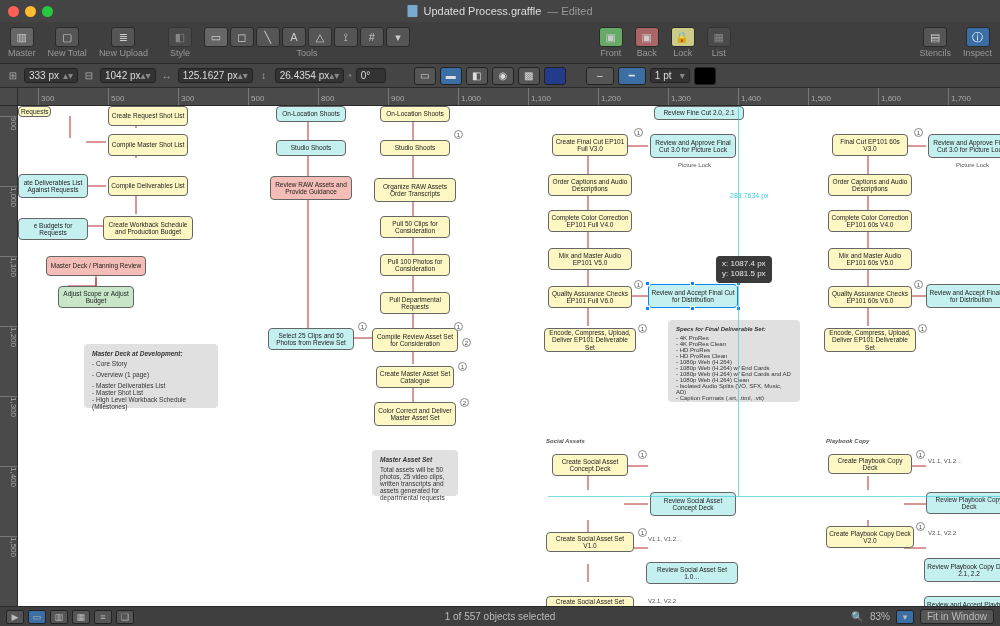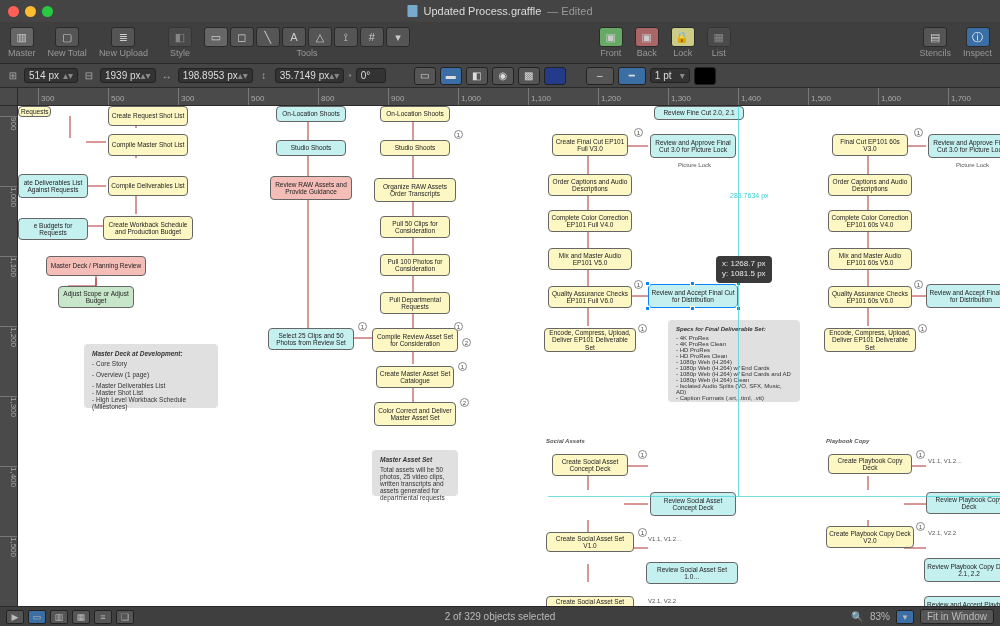--- a/index.html
+++ b/index.html
@@ -171,36 +171,36 @@
     <div class="tb-icons">
         <div class="tb-icon" style="background:#3a6ea5;color:#fff">ⓘ</div>
       </div>
     <div class="tb-label">Inspect</div>
   </div>
 </div>
 
 <div class="geombar">
   <span class="gm-icon">⊞</span>
   <div class="gm-field">
-      <span>514 px</span>
+      <span>333 px</span>
       <span style="color:#888">▴▾</span>
     </div>
   <span class="gm-icon">⊟</span>
   <div class="gm-field">
-      <span>1939 px</span>
+      <span>1042 px</span>
       <span style="color:#888">▴▾</span>
     </div>
   <span class="gm-icon">↔</span>
   <div class="gm-field">
-      <span>198.8953 px</span>
+      <span>125.1627 px</span>
       <span style="color:#888">▴▾</span>
     </div>
   <span class="gm-icon">↕</span>
   <div class="gm-field">
-      <span>35.7149 px</span>
+      <span>26.4354 px</span>
       <span style="color:#888">▴▾</span>
     </div>
   <span class="gm-sep">•</span>
   <div class="gm-field" style="min-width:30px">
       <span>0°</span>
     </div>
 
   <div style="width:20px"></div>
   <div class="gm-btn">▭</div>
   <div class="gm-btn sel">▬</div>
@@ -417,36 +417,36 @@
     <div class="selhandle" style="left:627px;top:200px"></div>
     <div class="selhandle" style="left:718px;top:200px"></div>
     <div class="selhandle" style="left:672px;top:175px"></div>
     <div class="selhandle" style="left:672px;top:200px"></div>
 
     <div class="guide" style="left:720px;top:0;width:1px;height:390px"></div>
     <div class="guide" style="left:530px;top:390px;width:470px;height:1px"></div>
     <div class="guide-label" style="left:712px;top:86px">283.7634 px</div>
 
     <div class="coord-tip" style="left:698px;top:150px">
-      <div>x: 1268.7 px</div>
+      <div>x: 1087.4 px</div>
       <div>y: 1081.5 px</div>
     </div>
 
   </div>
 </div>
 
 <div class="statusbar">
   <div class="sb-left">
     <div class="sb-btn">▶</div>
     <div class="sb-btn sel">▭</div>
     <div class="sb-btn">▥</div>
     <div class="sb-btn">▦</div>
     <div class="sb-btn">≡</div>
     <div class="sb-btn">❏</div>
   </div>
-  <div class="sb-center">2 of 329 objects selected</div>
+  <div class="sb-center">1 of 557 objects selected</div>
   <div class="sb-right">
     <span>🔍</span>
     <span>83%</span>
     <div class="sb-btn" style="background:#3a6ea5">▾</div>
     <div class="pill">Fit in Window</div>
   </div>
 </div>
 
 </body></html>

